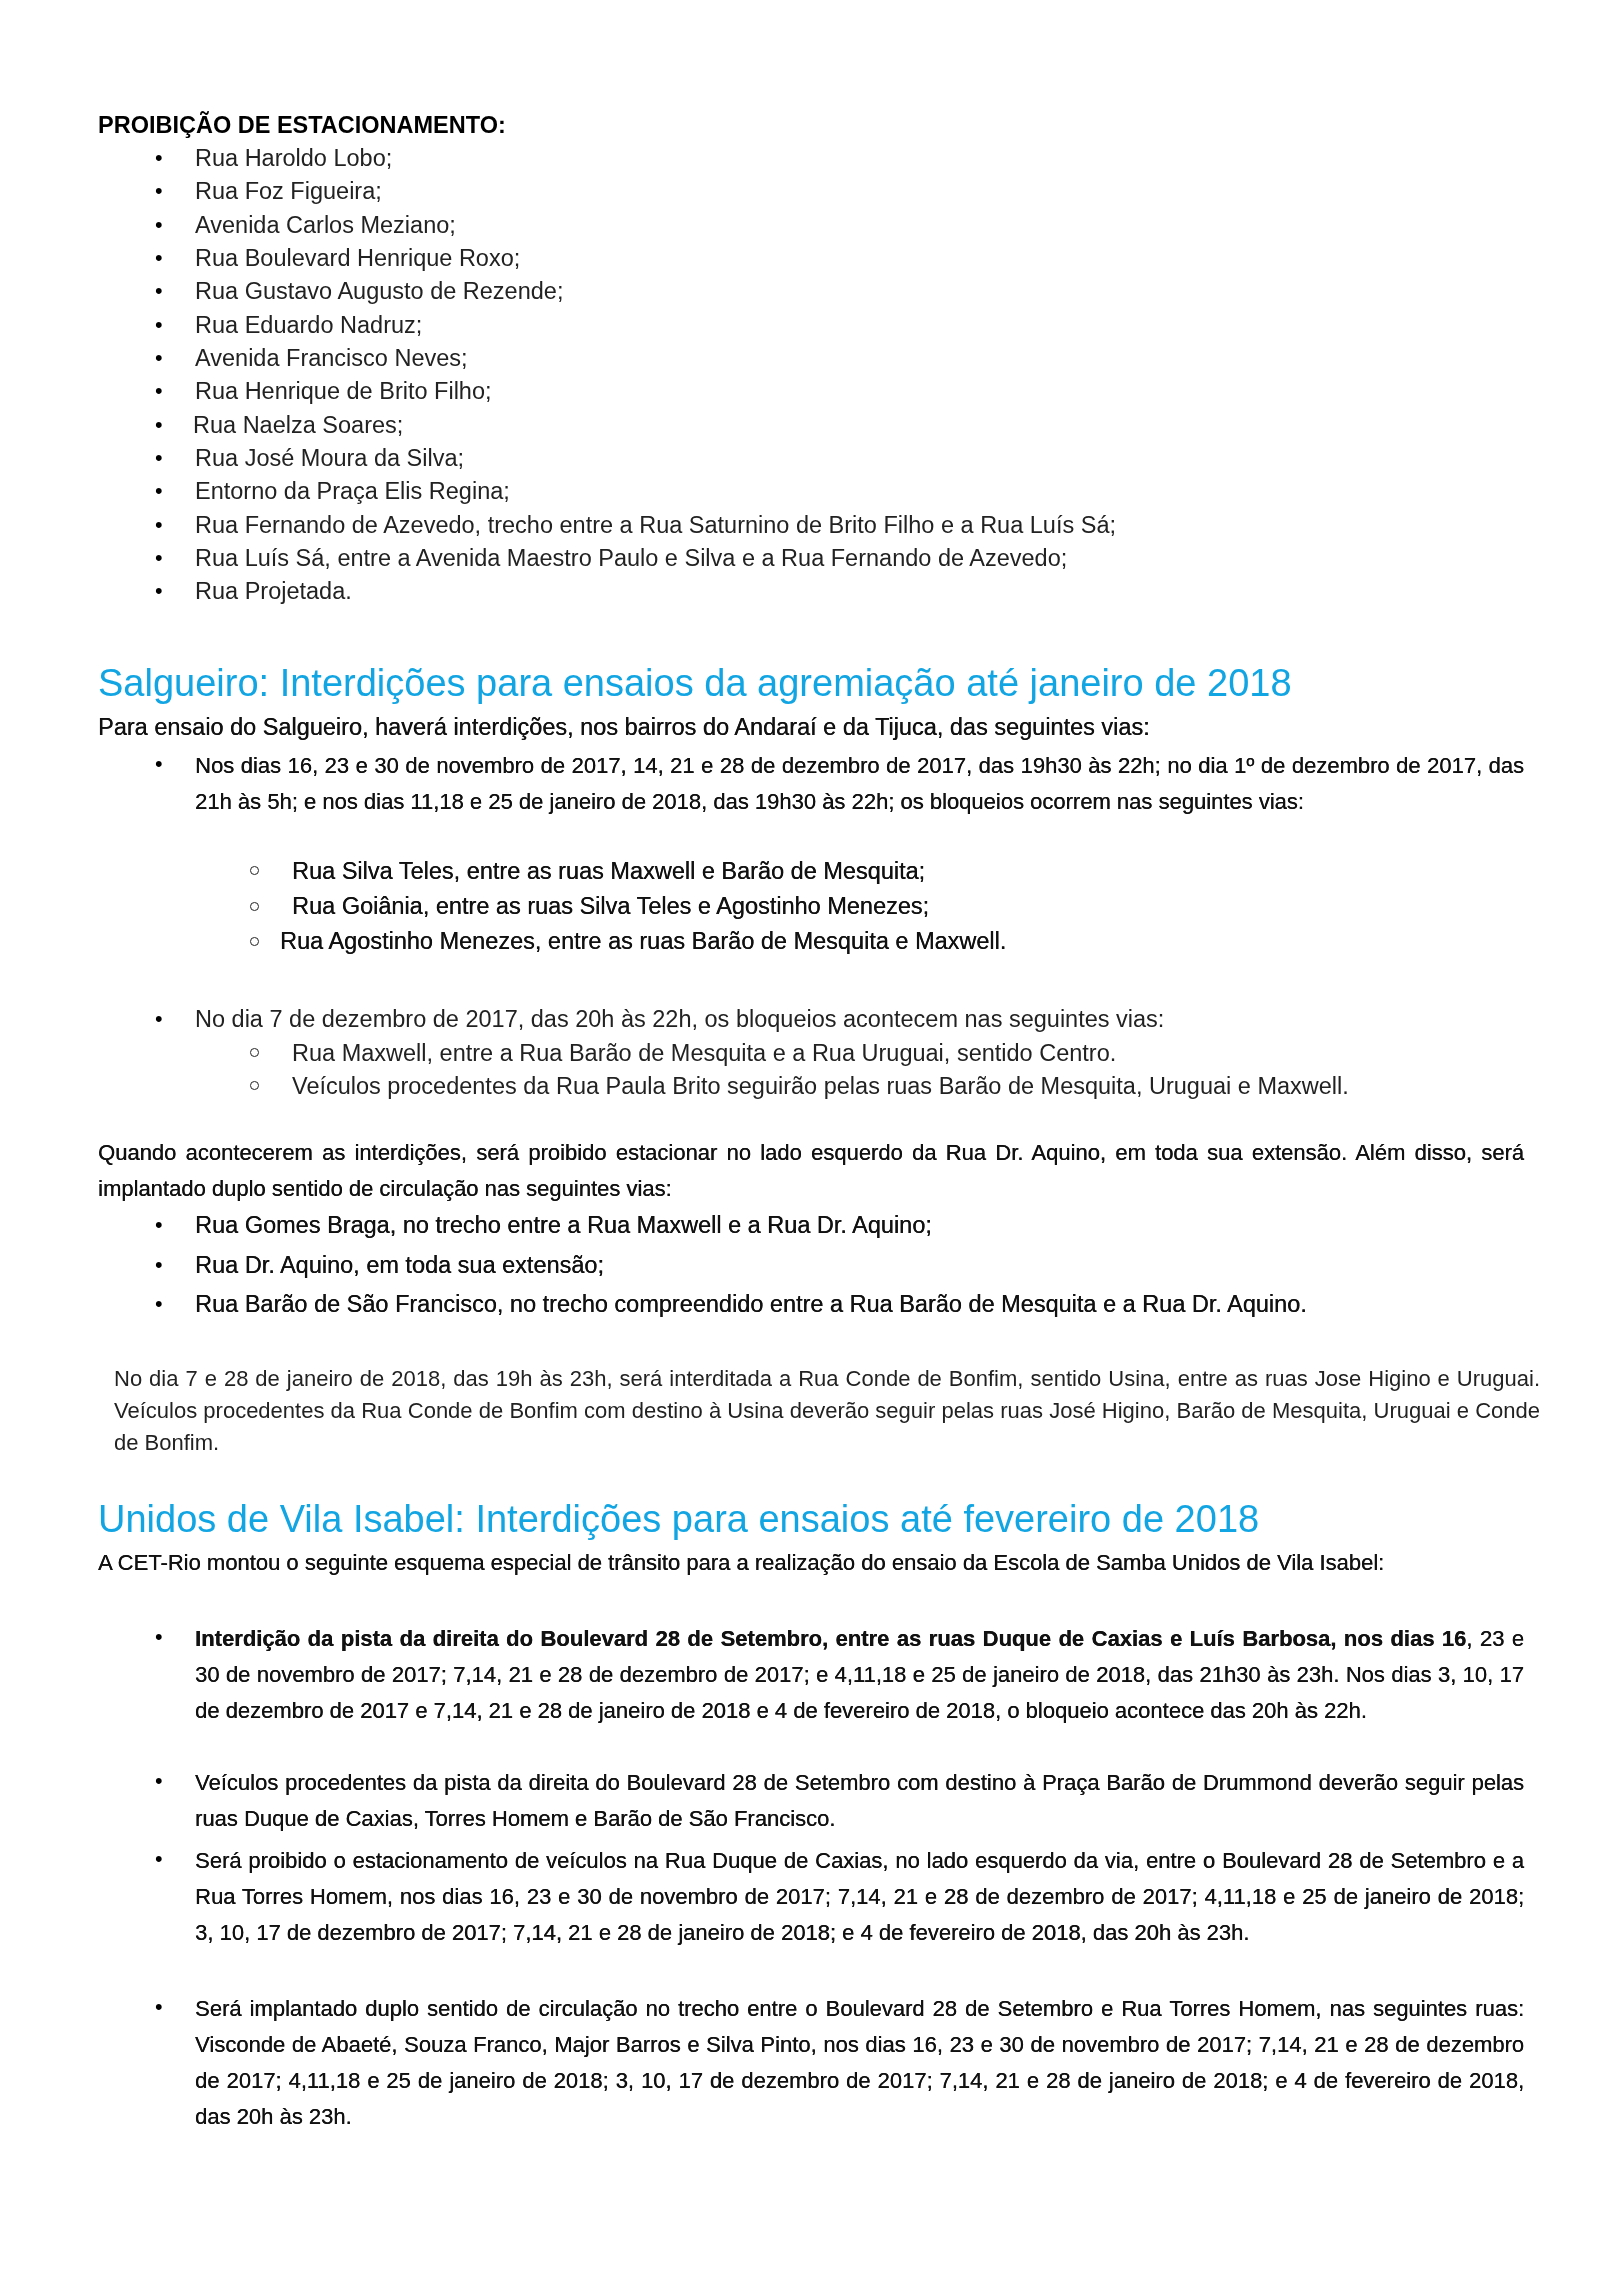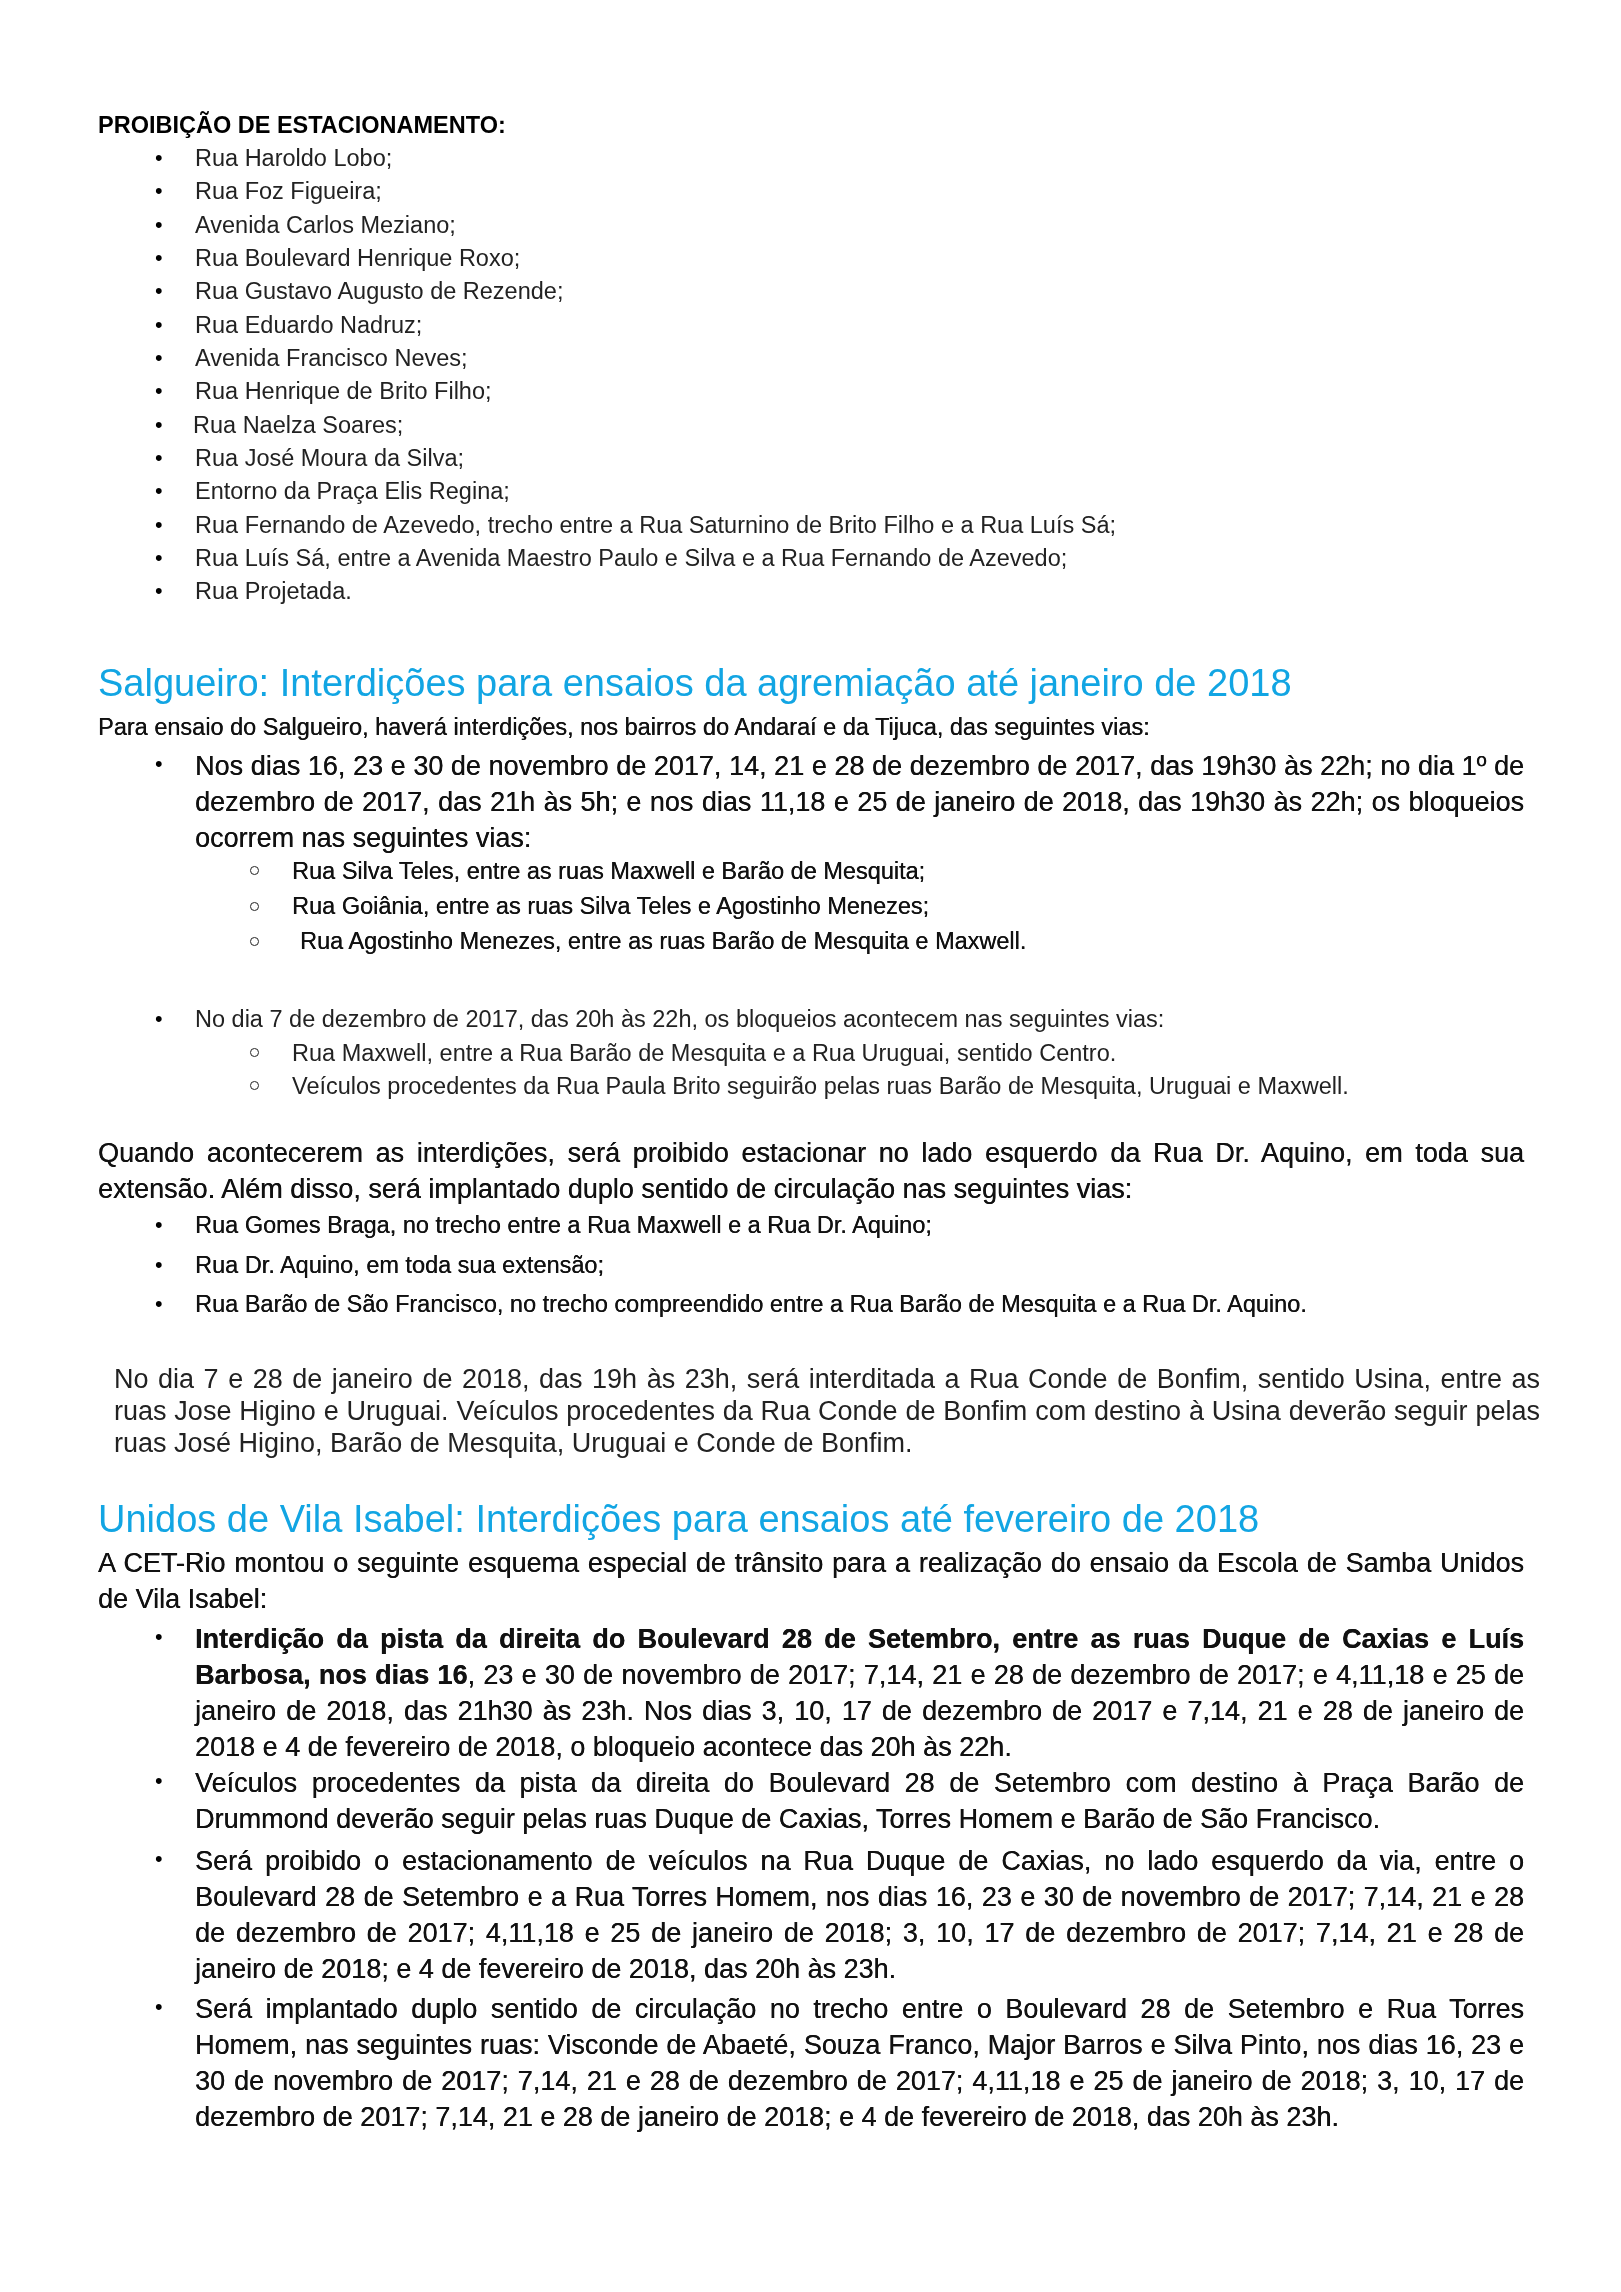--- a/index.html
+++ b/index.html
@@ -7,21 +7,21 @@
          font-family: "Liberation Sans", sans-serif; color: #1a1a1a; }
   .page { position: absolute; left: 0; top: 0; width: 1621px; height: 2211px; }
   .abs { position: absolute; white-space: nowrap; }
   .h-black { font-weight: bold; font-size: 23.5px; color: #000; }
   .item { font-size: 23.5px; color: #222; }
   .bullet { position: absolute; font-size: 21.6px; color: #000; }
   .circle { position: absolute; width: 8.8px; height: 8.8px; border: 1.5px solid #222; border-radius: 50%; box-sizing: border-box; }
   .heading-blue { font-size: 38px; color: #12a5e3; font-weight: normal; }
   .heavy { font-size: 23.5px; color: #111; text-shadow: 0.3px 0 0 #111; }
   .reg { font-size: 23.5px; color: #222; }
-  .para { position: absolute; font-size: 27px; line-height: 36px; text-align: justify; }
+  .para { position: absolute; font-size: 22px; line-height: 36px; text-align: justify; }
   .para.heavy { color: #111; }
   b { font-weight: bold; }
 </style>
 </head>
 <body>
 
 <div class="page">
 
   <div class="abs h-black" style="left:98px; top:112px;">PROIBIÇÃO DE ESTACIONAMENTO:</div>
 
@@ -60,21 +60,21 @@
   <div class="abs heavy" style="left:98px; top:714px;">Para ensaio do Salgueiro, haverá interdições, nos bairros do Andaraí e da Tijuca, das seguintes vias:</div>
 
   <div class="bullet" style="left:155px; top:751px;">•</div>
   <div class="para heavy" style="left:195px; top:748px; width:1329px;">Nos dias 16, 23 e 30 de novembro de 2017, 14, 21 e 28 de dezembro de 2017, das 19h30 às 22h; no dia 1º de dezembro de 2017, das 21h às 5h; e nos dias 11,18 e 25 de janeiro de 2018, das 19h30 às 22h; os bloqueios ocorrem nas seguintes vias:</div>
 
   <div class="circle" style="left:250px; top:866px;"></div>
   <div class="abs heavy" style="left:292px; top:858px;">Rua Silva Teles, entre as ruas Maxwell e Barão de Mesquita;</div>
   <div class="circle" style="left:250px; top:902px;"></div>
   <div class="abs heavy" style="left:292px; top:893px;">Rua Goiânia, entre as ruas Silva Teles e Agostinho Menezes;</div>
   <div class="circle" style="left:250px; top:937px;"></div>
-  <div class="abs heavy" style="left:300px; top:928px;">Rua Agostinho Menezes, entre as ruas Barão de Mesquita e Maxwell.</div>
+  <div class="abs heavy" style="left:280px; top:928px;">Rua Agostinho Menezes, entre as ruas Barão de Mesquita e Maxwell.</div>
 
   <div class="bullet" style="left:155px; top:1006px;">•</div>
   <div class="abs reg" style="left:195px; top:1006px;text-align:center;">No dia 7 de dezembro de 2017, das 20h às 22h, os bloqueios acontecem nas seguintes vias:</div>
   <div class="circle" style="left:250px; top:1048px;"></div>
   <div class="abs reg" style="left:292px; top:1040px;">Rua Maxwell, entre a Rua Barão de Mesquita e a Rua Uruguai, sentido Centro.</div>
   <div class="circle" style="left:250px; top:1081px;"></div>
   <div class="abs reg" style="left:292px; top:1073px;">Veículos procedentes da Rua Paula Brito seguirão pelas ruas Barão de Mesquita, Uruguai e Maxwell.</div>
 
   <div class="para heavy" style="left:98px; top:1135px; width:1426px;">Quando acontecerem as interdições, será proibido estacionar no lado esquerdo da Rua Dr. Aquino, em toda sua extensão. Além disso, será implantado duplo sentido de circulação nas seguintes vias:</div>
 

